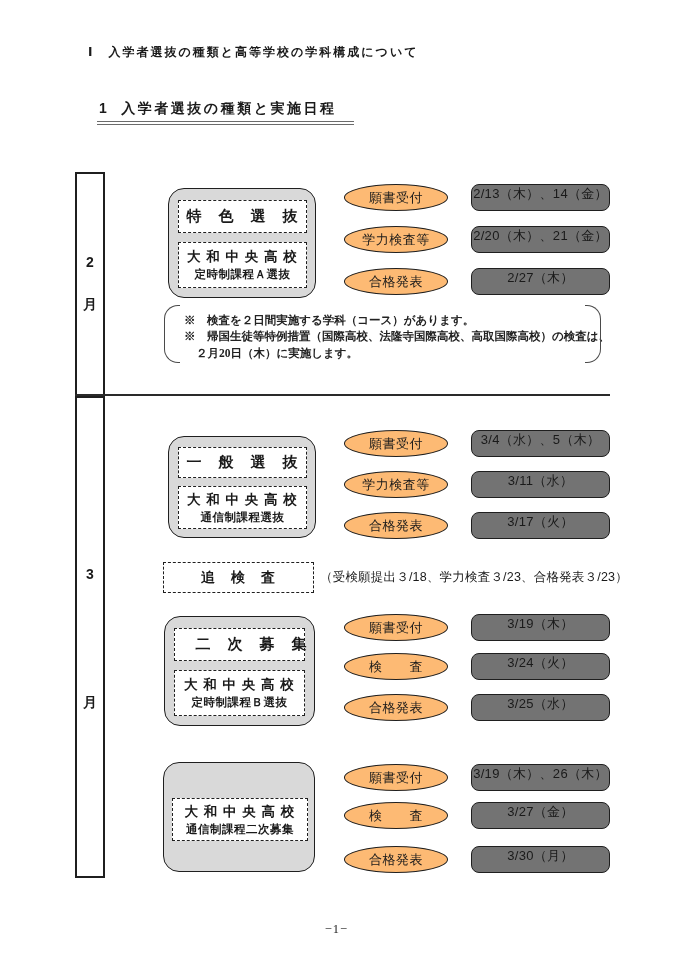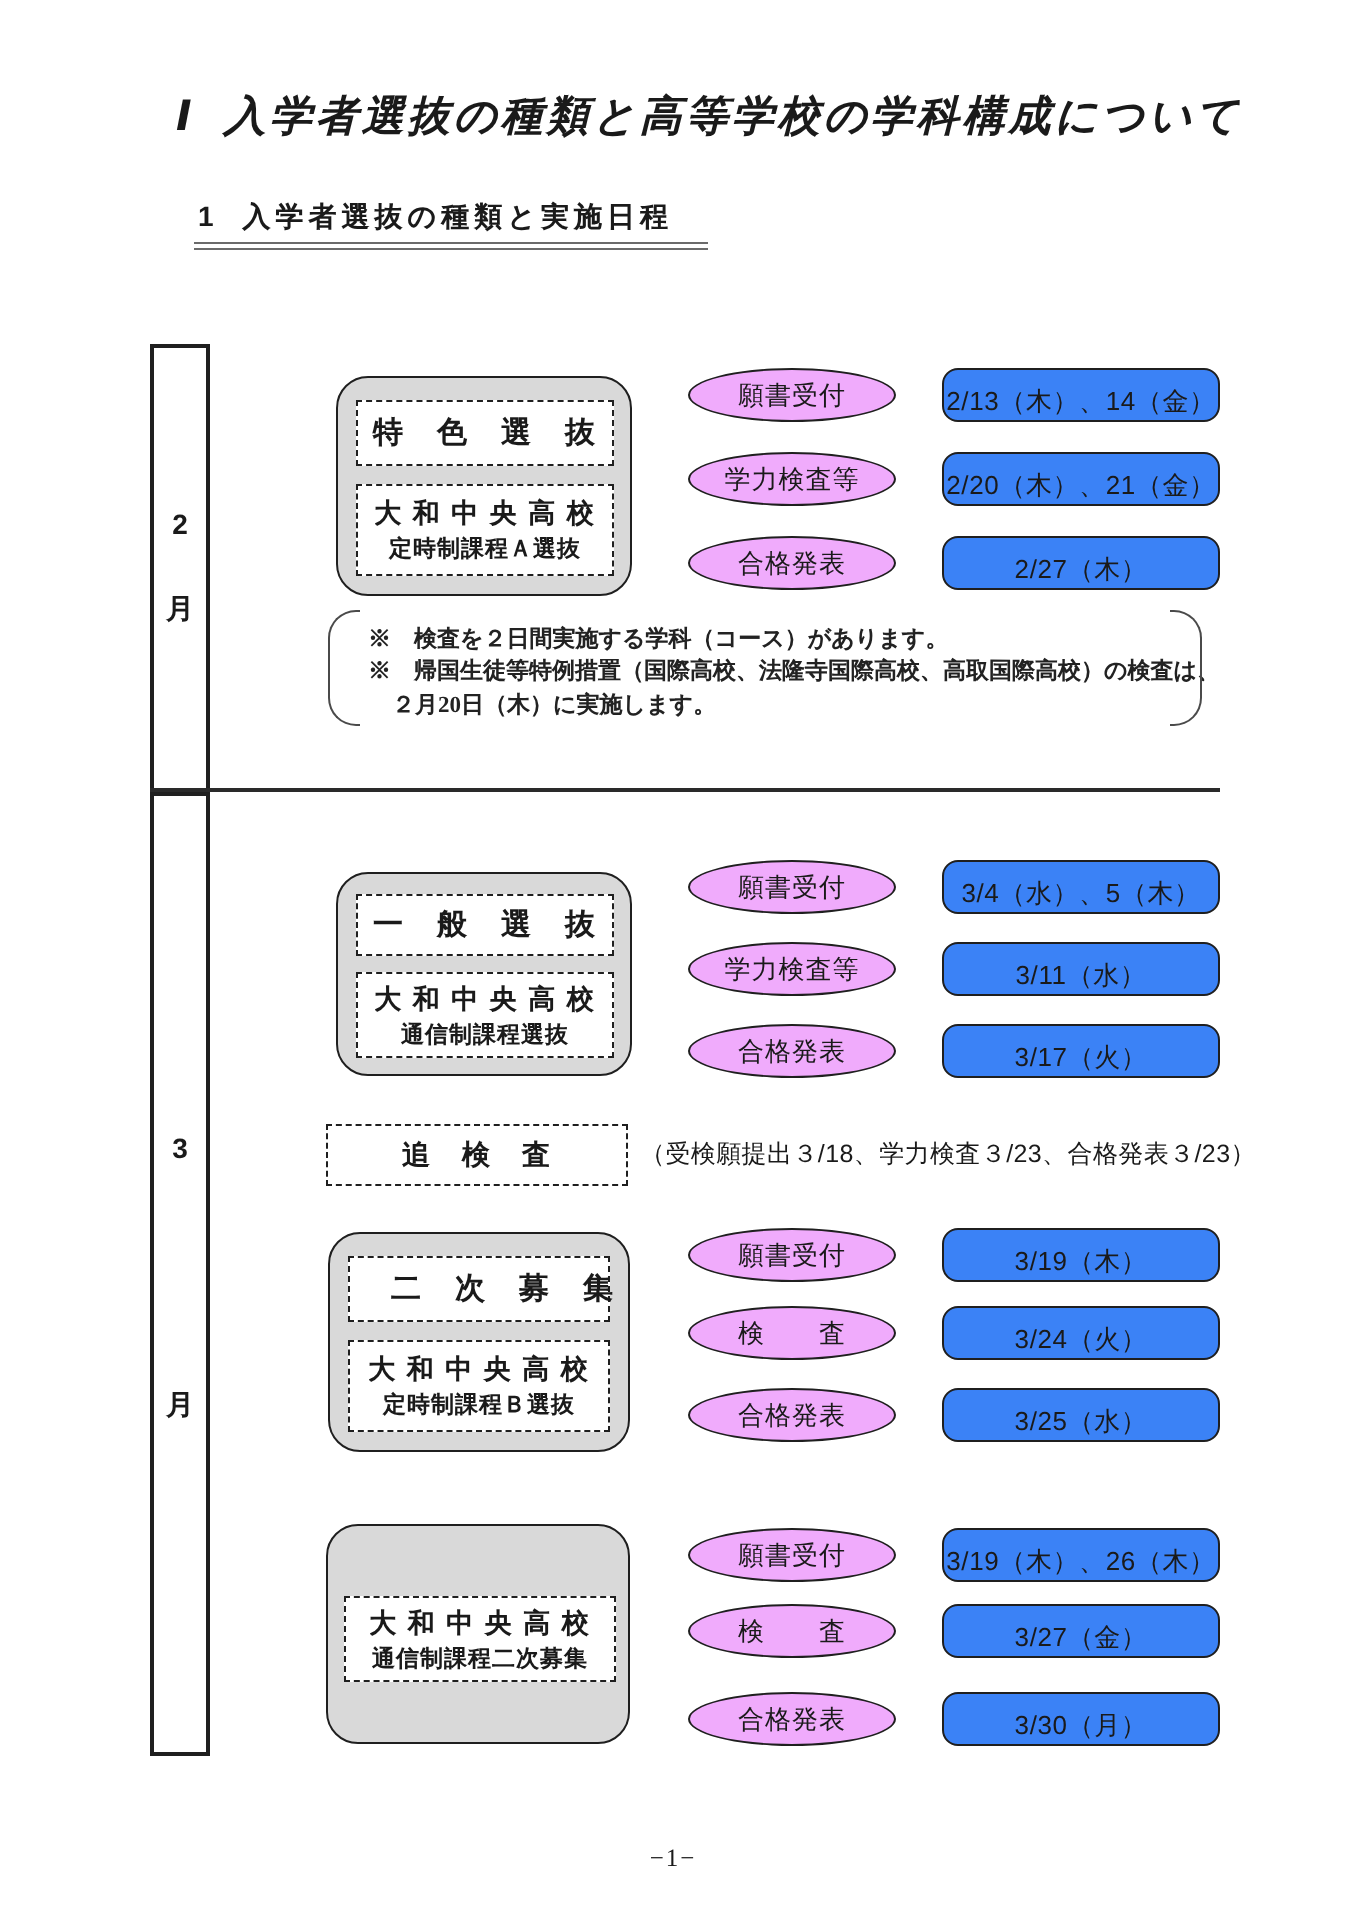--- a/index.html
+++ b/index.html
@@ -10,23 +10,22 @@
     background:#ffffff;
     font-family:"Liberation Sans","DejaVu Sans",sans-serif;
     color:#1a1a1a;
     overflow:hidden;
   }
   .abs{position:absolute;}
 
   
   .doc-title{
     left:88px;top:44px;
-    font-size:21px;font-weight:bold;letter-spacing:2px;
+    font-size:12px;font-weight:bold;letter-spacing:2px;
     white-space:nowrap;
-    font-style:italic;
   }
   .doc-title .num{margin-right:14px;}
   .section-heading{
     left:97px;top:100px;
     font-size:14px;font-weight:bold;letter-spacing:2.5px;
     padding:0 18px 3px 2px;
     border-bottom:4px double #6b6b6b;
     white-space:nowrap;
   }
   .section-heading .num{margin-right:12px;}
@@ -69,29 +68,29 @@
   .school-line2{font-size:11.5px;font-weight:bold;letter-spacing:.5px;white-space:nowrap;margin-top:1px;}
 
   
   .sched-row{
     left:344px;width:266px;height:27px;
     display:flex;justify-content:space-between;align-items:center;
   }
   .step-oval{
     width:104px;height:27px;
     border:1.4px solid #1f1f1f;border-radius:50%;
-    background:#f0abfc;box-sizing:border-box;
+    background:#fdba74;box-sizing:border-box;
     display:flex;align-items:center;justify-content:center;
     font-size:13px;letter-spacing:.5px;white-space:nowrap;
   }
   .date-box{
     width:139px;height:27px;
     border:1.4px solid #1f1f1f;border-radius:8px;
-    background:#3b82f6;box-sizing:border-box;
-    display:flex;align-items:flex-end;justify-content:center;
+    background:#737373;box-sizing:border-box;
+    display:flex;align-items:flex-start;justify-content:center;
     font-size:13px;letter-spacing:.3px;white-space:nowrap;
   }
 
   
   .note-box{
     left:164px;top:305px;width:437px;height:58px;
     box-sizing:border-box;
     padding:7px 24px 0 20px;
     font-family:"Liberation Serif","DejaVu Serif",serif;
     font-size:11.5px;line-height:1.42;color:#222;

